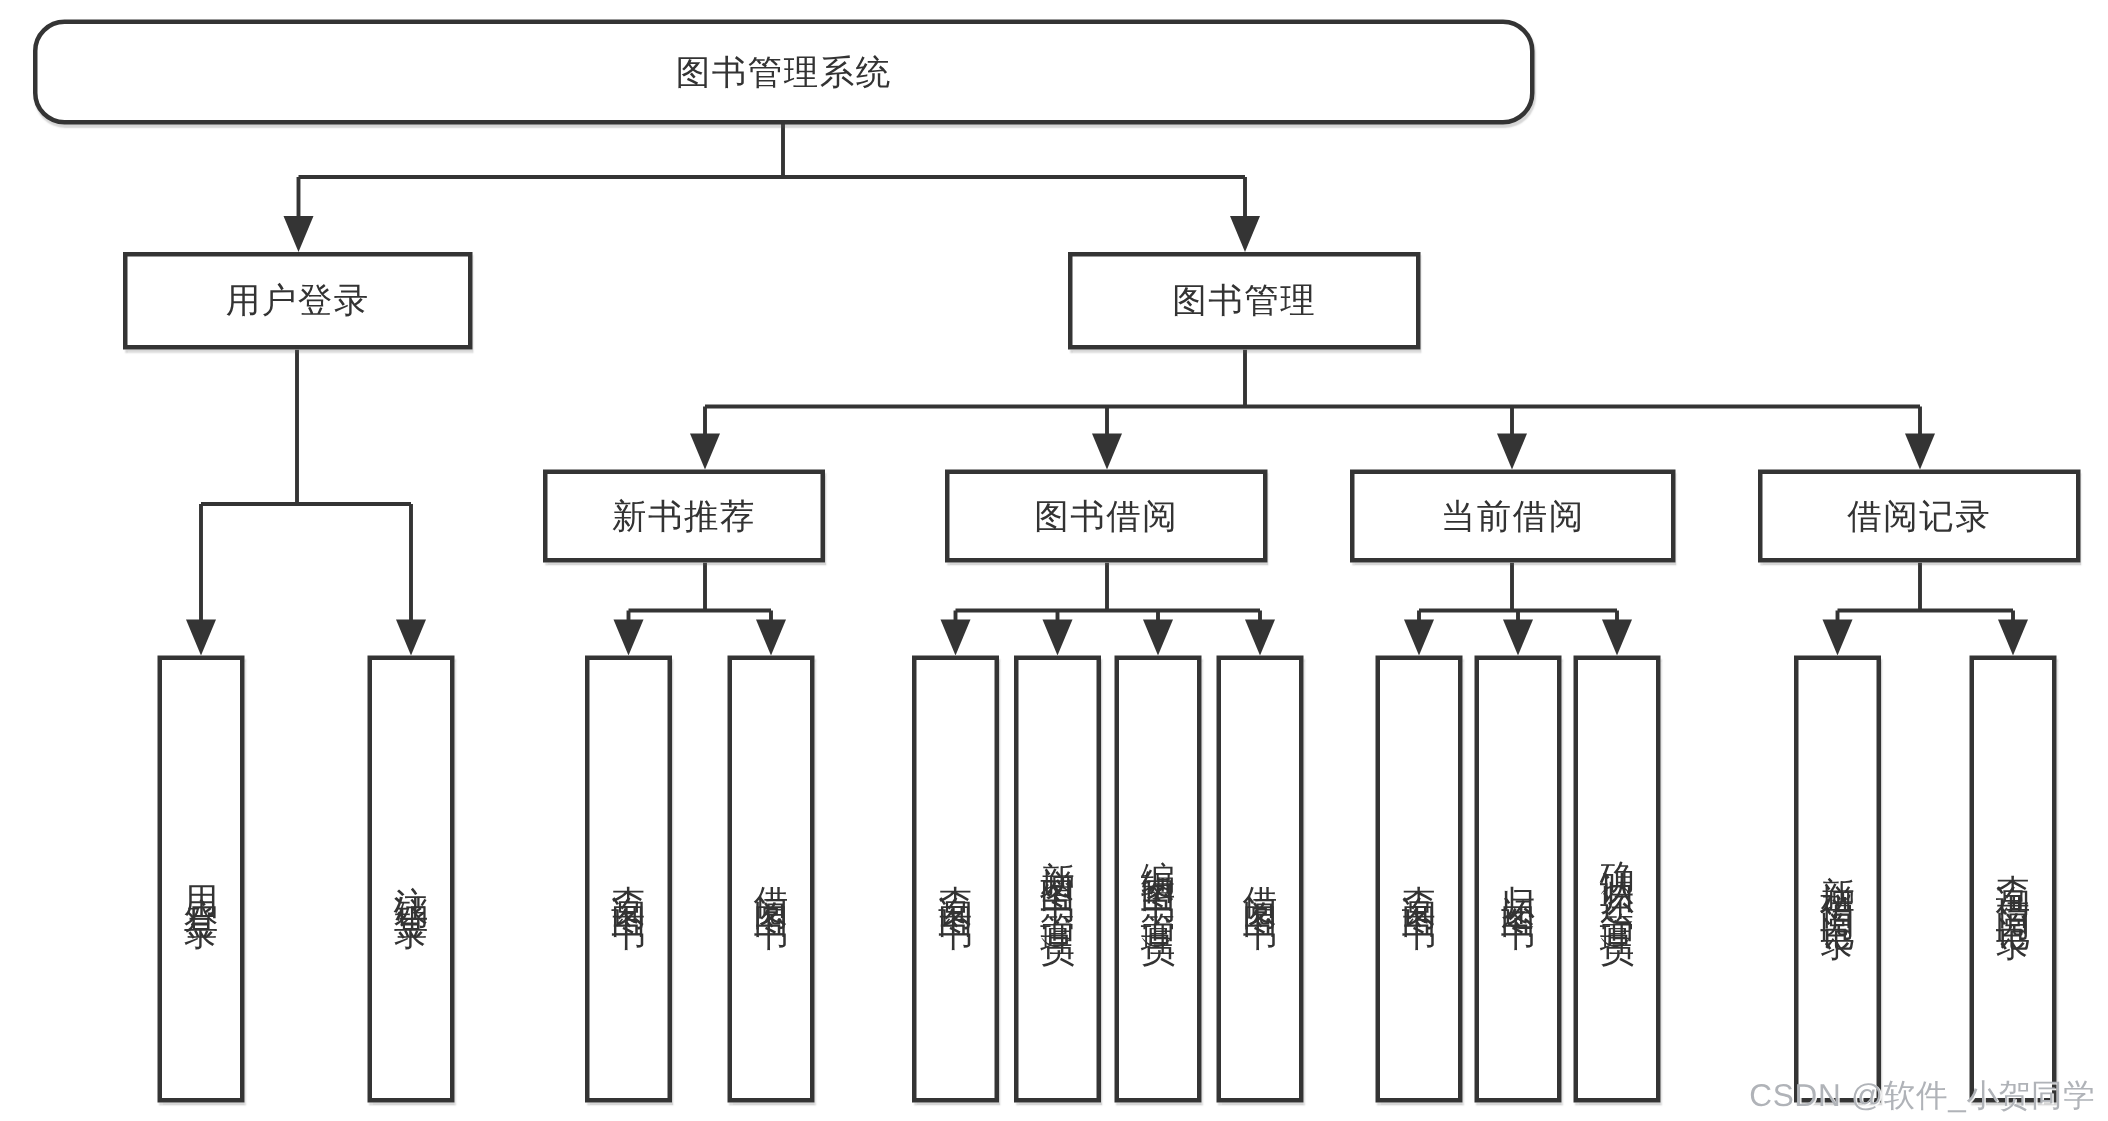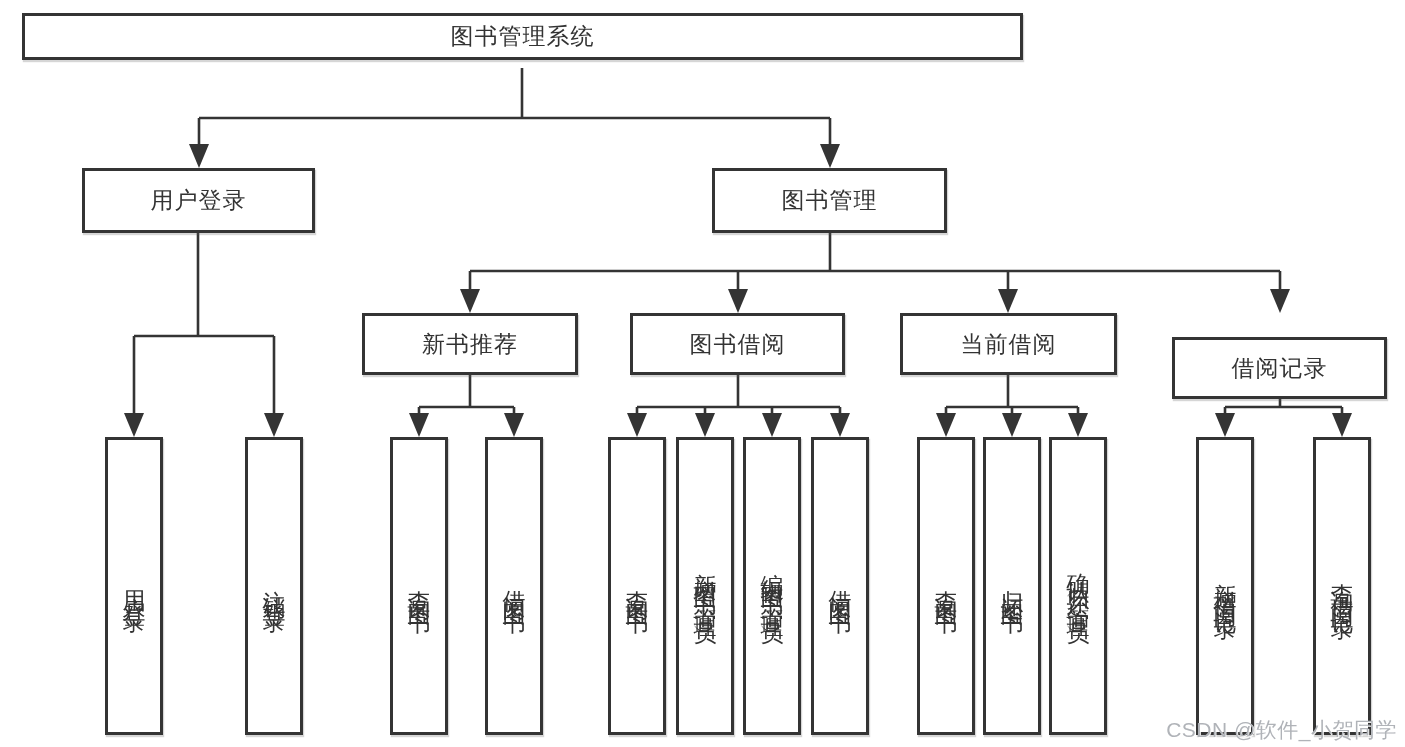--- a/index.html
+++ b/index.html
@@ -128,41 +128,41 @@
       <polygon points="762,413 782,413 772,437"></polygon>
       <polygon points="830,413 850,413 840,437"></polygon>
       <polygon points="936,413 956,413 946,437"></polygon>
       <polygon points="1002,413 1022,413 1012,437"></polygon>
       <polygon points="1068,413 1088,413 1078,437"></polygon>
       <polygon points="1215,413 1235,413 1225,437"></polygon>
       <polygon points="1332,413 1352,413 1342,437"></polygon>
     </g>
   </svg>
 
-  <div class="node" style="left:22px; top:13px; width:1001px; height:47px;">
+  <div class="node" style="left:22px; top:13px; width:1001px; height:70px;border-radius:21px;">
     <span class="lbl">图书管理系统</span>
   </div>
 
   <div class="node" style="left:82px; top:168px; width:233px; height:65px;">
     <span class="lbl">用户登录</span>
   </div>
   <div class="node" style="left:712px; top:168px; width:235px; height:65px;text-align:center;">
     <span class="lbl">图书管理</span>
   </div>
 
-  <div class="node" style="left:362px; top:313px; width:216px; height:62px;">
+  <div class="node" style="left:362px; top:313px; width:188px; height:62px;">
     <span class="lbl">新书推荐</span>
   </div>
   <div class="node" style="left:900px; top:313px; width:217px; height:62px;">
     <span class="lbl">当前借阅</span>
   </div>
   <div class="node" style="left:630px; top:313px; width:215px; height:62px;">
     <span class="lbl">图书借阅</span>
   </div>
-  <div class="node" style="left:1172px; top:313px; width:215px; height:62px;margin-top:24px;">
+  <div class="node" style="left:1172px; top:313px; width:215px; height:62px;">
     <span class="lbl">借阅记录</span>
   </div>
 
   <div class="node leaf" style="left:105px;">
     <span class="vlbl">用户登录</span>
   </div>
   <div class="node leaf" style="left:245px;">
     <span class="vlbl">注销登录</span>
   </div>
 

